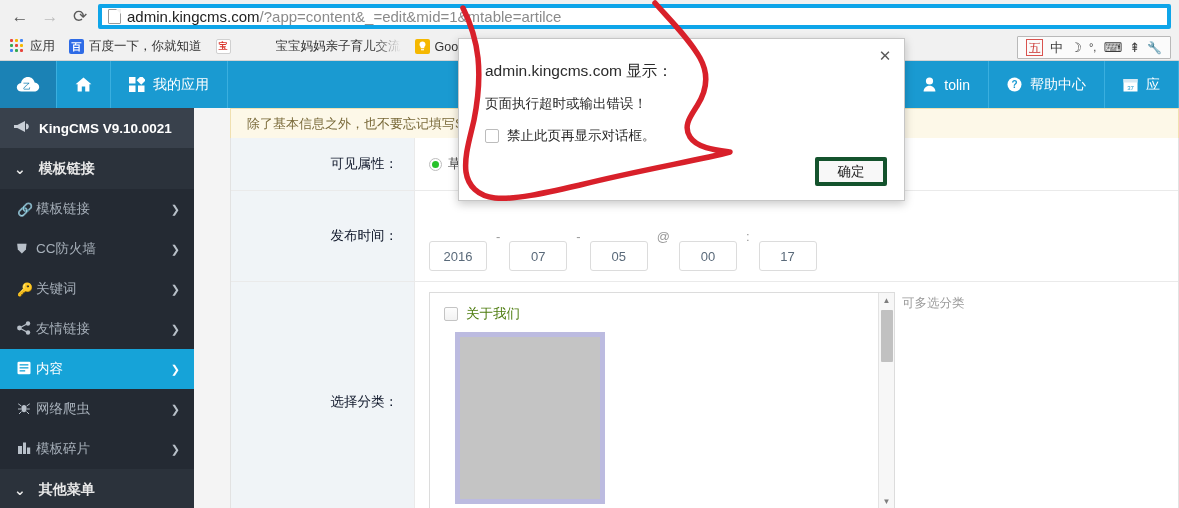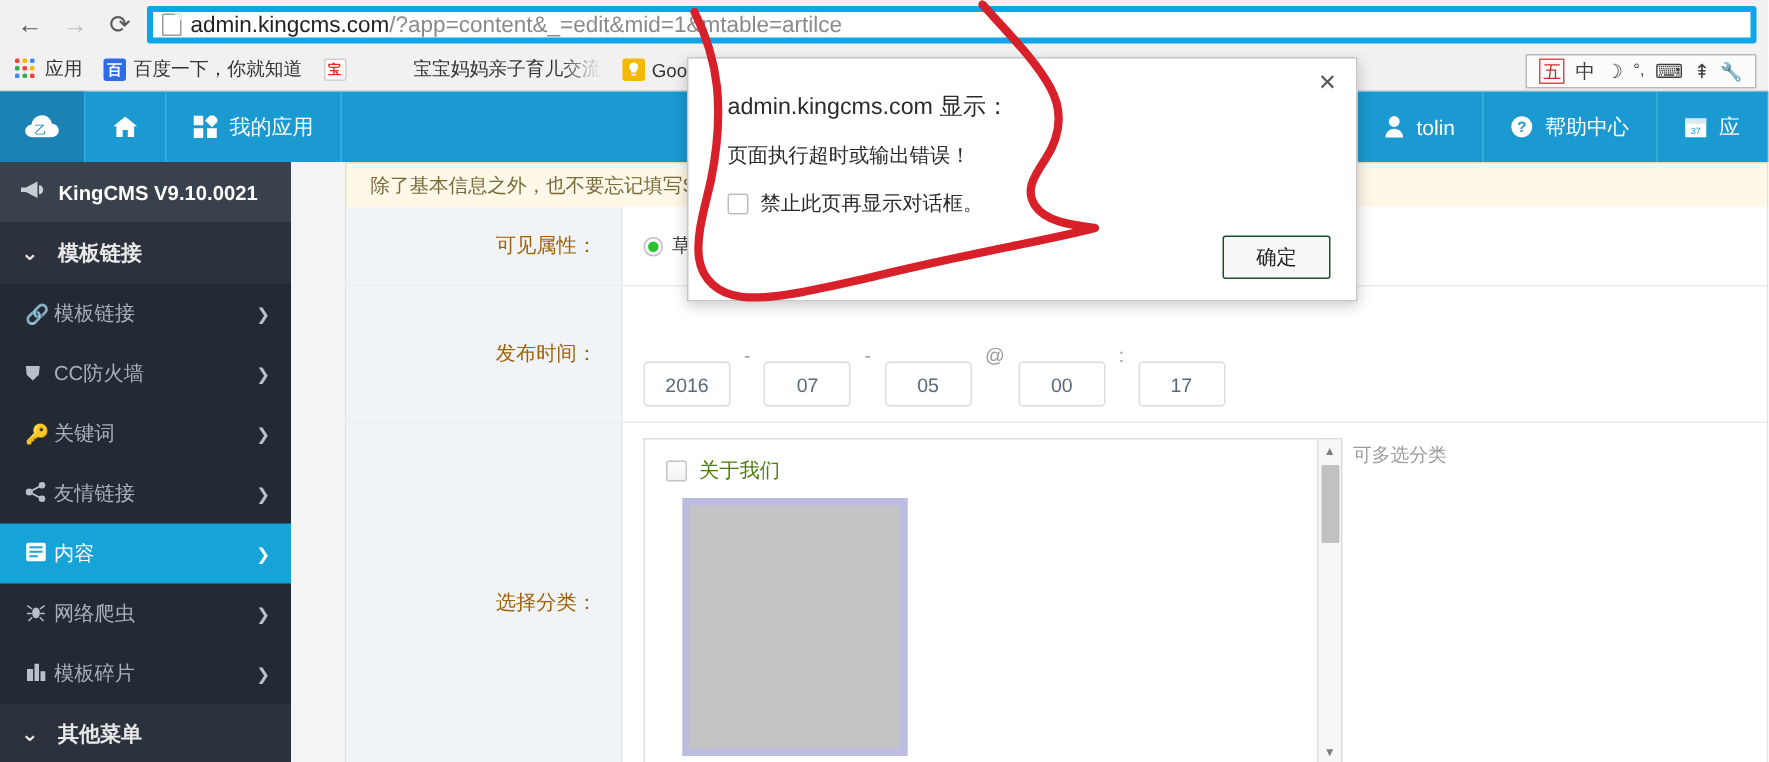--- a/index.html
+++ b/index.html
@@ -122,21 +122,21 @@
   }
   .form-panel {
     margin-left: 36px; width: 949px; background: #ffffff;
     border: 1px solid #e2e2e2; border-top: none;
   }
   .form-row { display: flex; border-bottom: 1px solid #eaeaea; min-height: 53px; }
   .form-row:last-child { border-bottom: none; }
   .fr-label {
     width: 184px; flex: none; background: #f0f4f7;
     display: flex; align-items: center; justify-content: flex-end;
-    padding-right: 16px; color: #a16207; font-size: 13.5px;
+    padding-right: 16px; color: #0f172a; font-size: 13.5px;
     border-right: 1px solid #eaeaea;
   }
   .fr-label.tall { align-items: center; }
   .fr-field { flex: 1; display: flex; align-items: center; padding: 10px 14px; gap: 7px; }
 
   .radio-opt { display: flex; align-items: center; gap: 6px; font-size: 13px; color: #444; }
   .radio-dot {
     width: 13px; height: 13px; border-radius: 50%; border: 1px solid #bdbdbd;
     background: #fff; display: flex; align-items: center; justify-content: center; flex: none;
   }
@@ -185,21 +185,21 @@
     display: flex; align-items: center; justify-content: center;
     color: #5a5a5a; font-size: 15px; line-height: 1;
   }
   .jd-title { padding: 22px 0 0 26px; font-size: 15.5px; color: #2b2b2b; }
   .jd-msg { padding: 13px 0 0 26px; font-size: 13.5px; color: #2b2b2b; }
   .jd-suppress { padding: 14px 0 0 26px; display: flex; align-items: center; gap: 8px; font-size: 13.5px; color: #2b2b2b; }
   .jd-suppress .chk { width: 14px; height: 14px; border: 1px solid #bcbcbc; background: #fff; }
   .jd-actions { position: absolute; right: 17px; bottom: 14px; }
   .jd-ok {
     min-width: 72px; height: 29px; padding: 0 16px;
-    border: 1px solid #14532d; border-radius: 2px; background: #f8f8f8;
+    border: 4px solid #14532d; border-radius: 2px; background: #f8f8f8;
     display: flex; align-items: center; justify-content: center;
     font-size: 13.5px; color: #222;
   }
 
   
   .scribble { position: absolute; left: 0; top: 0; width: 1179px; height: 508px; pointer-events: none; z-index: 60; }
 </style>
 </head>
 <body>
 

